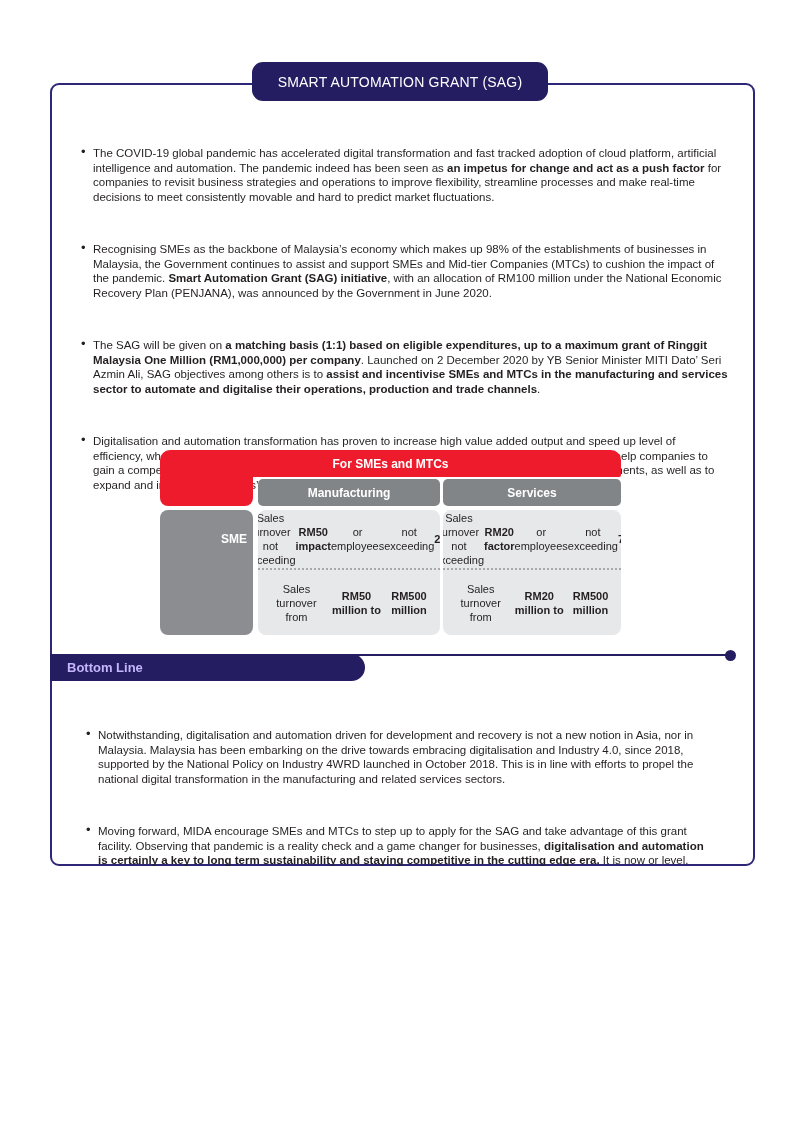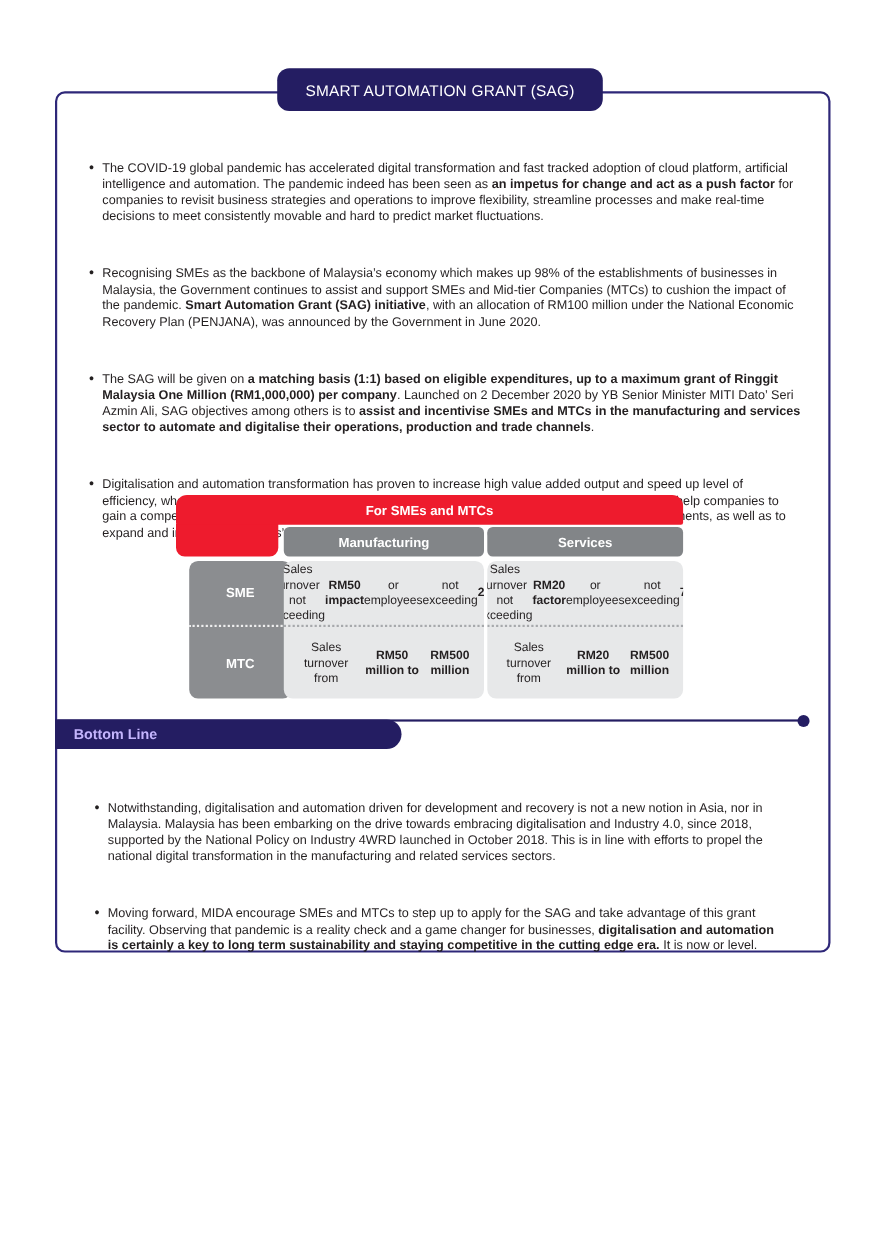--- a/index.html
+++ b/index.html
@@ -46,21 +46,21 @@
     color:#fff;font-weight:bold;font-size:12px;
   }
   .t-redstub{position:absolute;left:0;top:26px;width:93px;height:30px;background:var(--red);border-radius:0 0 8px 8px;}
   .t-colhead{
     position:absolute;top:29px;height:27px;background:var(--gray-header);border-radius:5px;
     display:flex;align-items:center;justify-content:center;color:#fff;font-weight:bold;font-size:12px;
   }
   .t-colhead.mfg{left:98px;width:182px;}
   .t-colhead.svc{left:283px;width:178px;}
   .t-col{position:absolute;top:60px;height:125px;border-radius:8px;overflow:hidden;display:flex;flex-direction:column;}
-  .t-col.labels{left:12px;width:93px;background:var(--gray-label);}
+  .t-col.labels{left:0;width:93px;background:var(--gray-label);align-items:flex-end;}
   .t-col.mfg{left:98px;width:182px;background:var(--cell-bg);}
   .t-col.svc{left:283px;width:178px;background:var(--cell-bg);}
   .t-cell{
     display:flex;align-items:center;justify-content:center;text-align:center;
     font-size:11px;line-height:14px;padding:2px 6px;color:var(--ink);
   }
   .t-cell.top{height:58px;}
   .t-cell.bot{height:67px;border-top:2px dotted #a7a9ac;}
   .t-col.labels .t-cell{color:#fff;font-weight:bold;font-size:12px;}
   .t-col.labels .t-cell.bot{border-top:2px dotted rgba(255,255,255,.85);}
@@ -94,21 +94,20 @@
   <div class="sag-table">
     <div class="t-redstub"></div>
     <div class="t-banner">
       <span>For SMEs and MTCs</span>
     </div>
     <div class="t-colhead mfg">Manufacturing</div>
     <div class="t-colhead svc">Services</div>
 
     <div class="t-col labels">
       <div class="t-cell top">SME</div>
-      <div class="t-cell bot">MTC</div>
     </div>
     <div class="t-col mfg">
       <div class="t-cell top">
           <span>Sales turnover not exceeding</span>
           <br>
           <b>RM50 impact</b>
           <span> or employees</span>
           <br>
           <span>not exceeding </span>
           <b>200</b>

